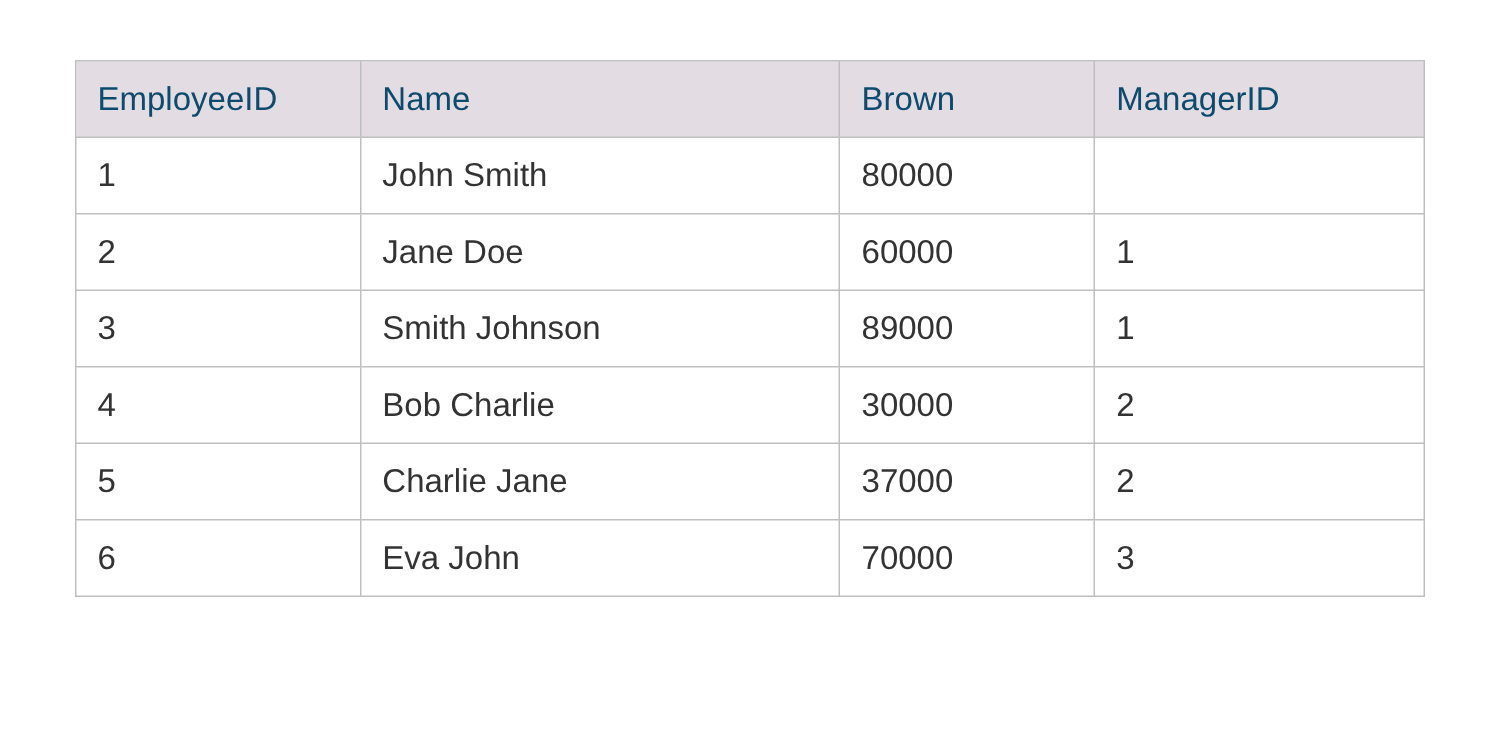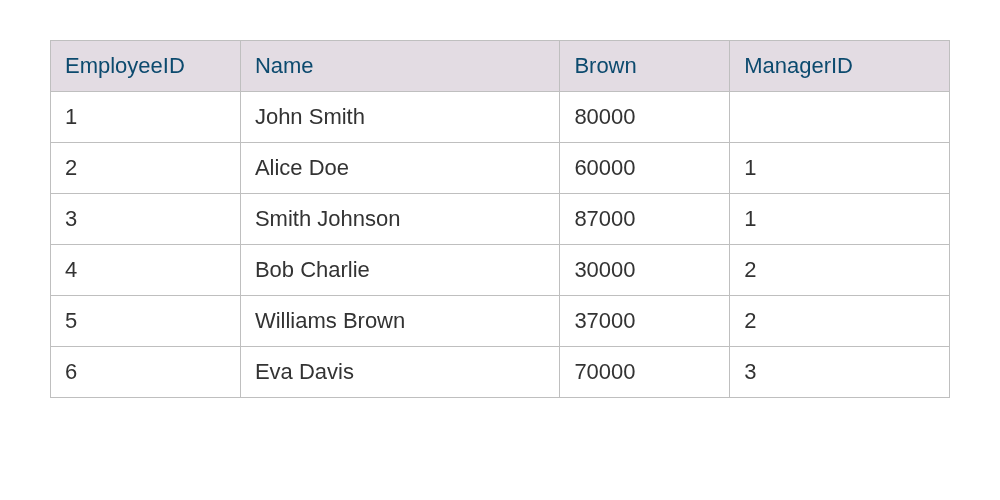--- a/index.html
+++ b/index.html
@@ -52,42 +52,42 @@
   </thead>
   <tbody>
     <tr>
       <td>1</td>
       <td>John Smith</td>
       <td>80000</td>
       <td></td>
     </tr>
     <tr>
       <td>2</td>
-      <td>Alice Doe</td>
+      <td>Jane Doe</td>
       <td>60000</td>
       <td>1</td>
     </tr>
     <tr>
       <td>3</td>
       <td>Smith Johnson</td>
-      <td>87000</td>
+      <td>89000</td>
       <td>1</td>
     </tr>
     <tr>
       <td>4</td>
       <td>Bob Charlie</td>
       <td>30000</td>
       <td>2</td>
     </tr>
     <tr>
       <td>5</td>
-      <td>Williams Brown</td>
+      <td>Charlie Jane</td>
       <td>37000</td>
       <td>2</td>
     </tr>
     <tr>
       <td>6</td>
-      <td>Eva Davis</td>
+      <td>Eva John</td>
       <td>70000</td>
       <td>3</td>
     </tr>
   </tbody>
 </table>
 
 </body></html>

